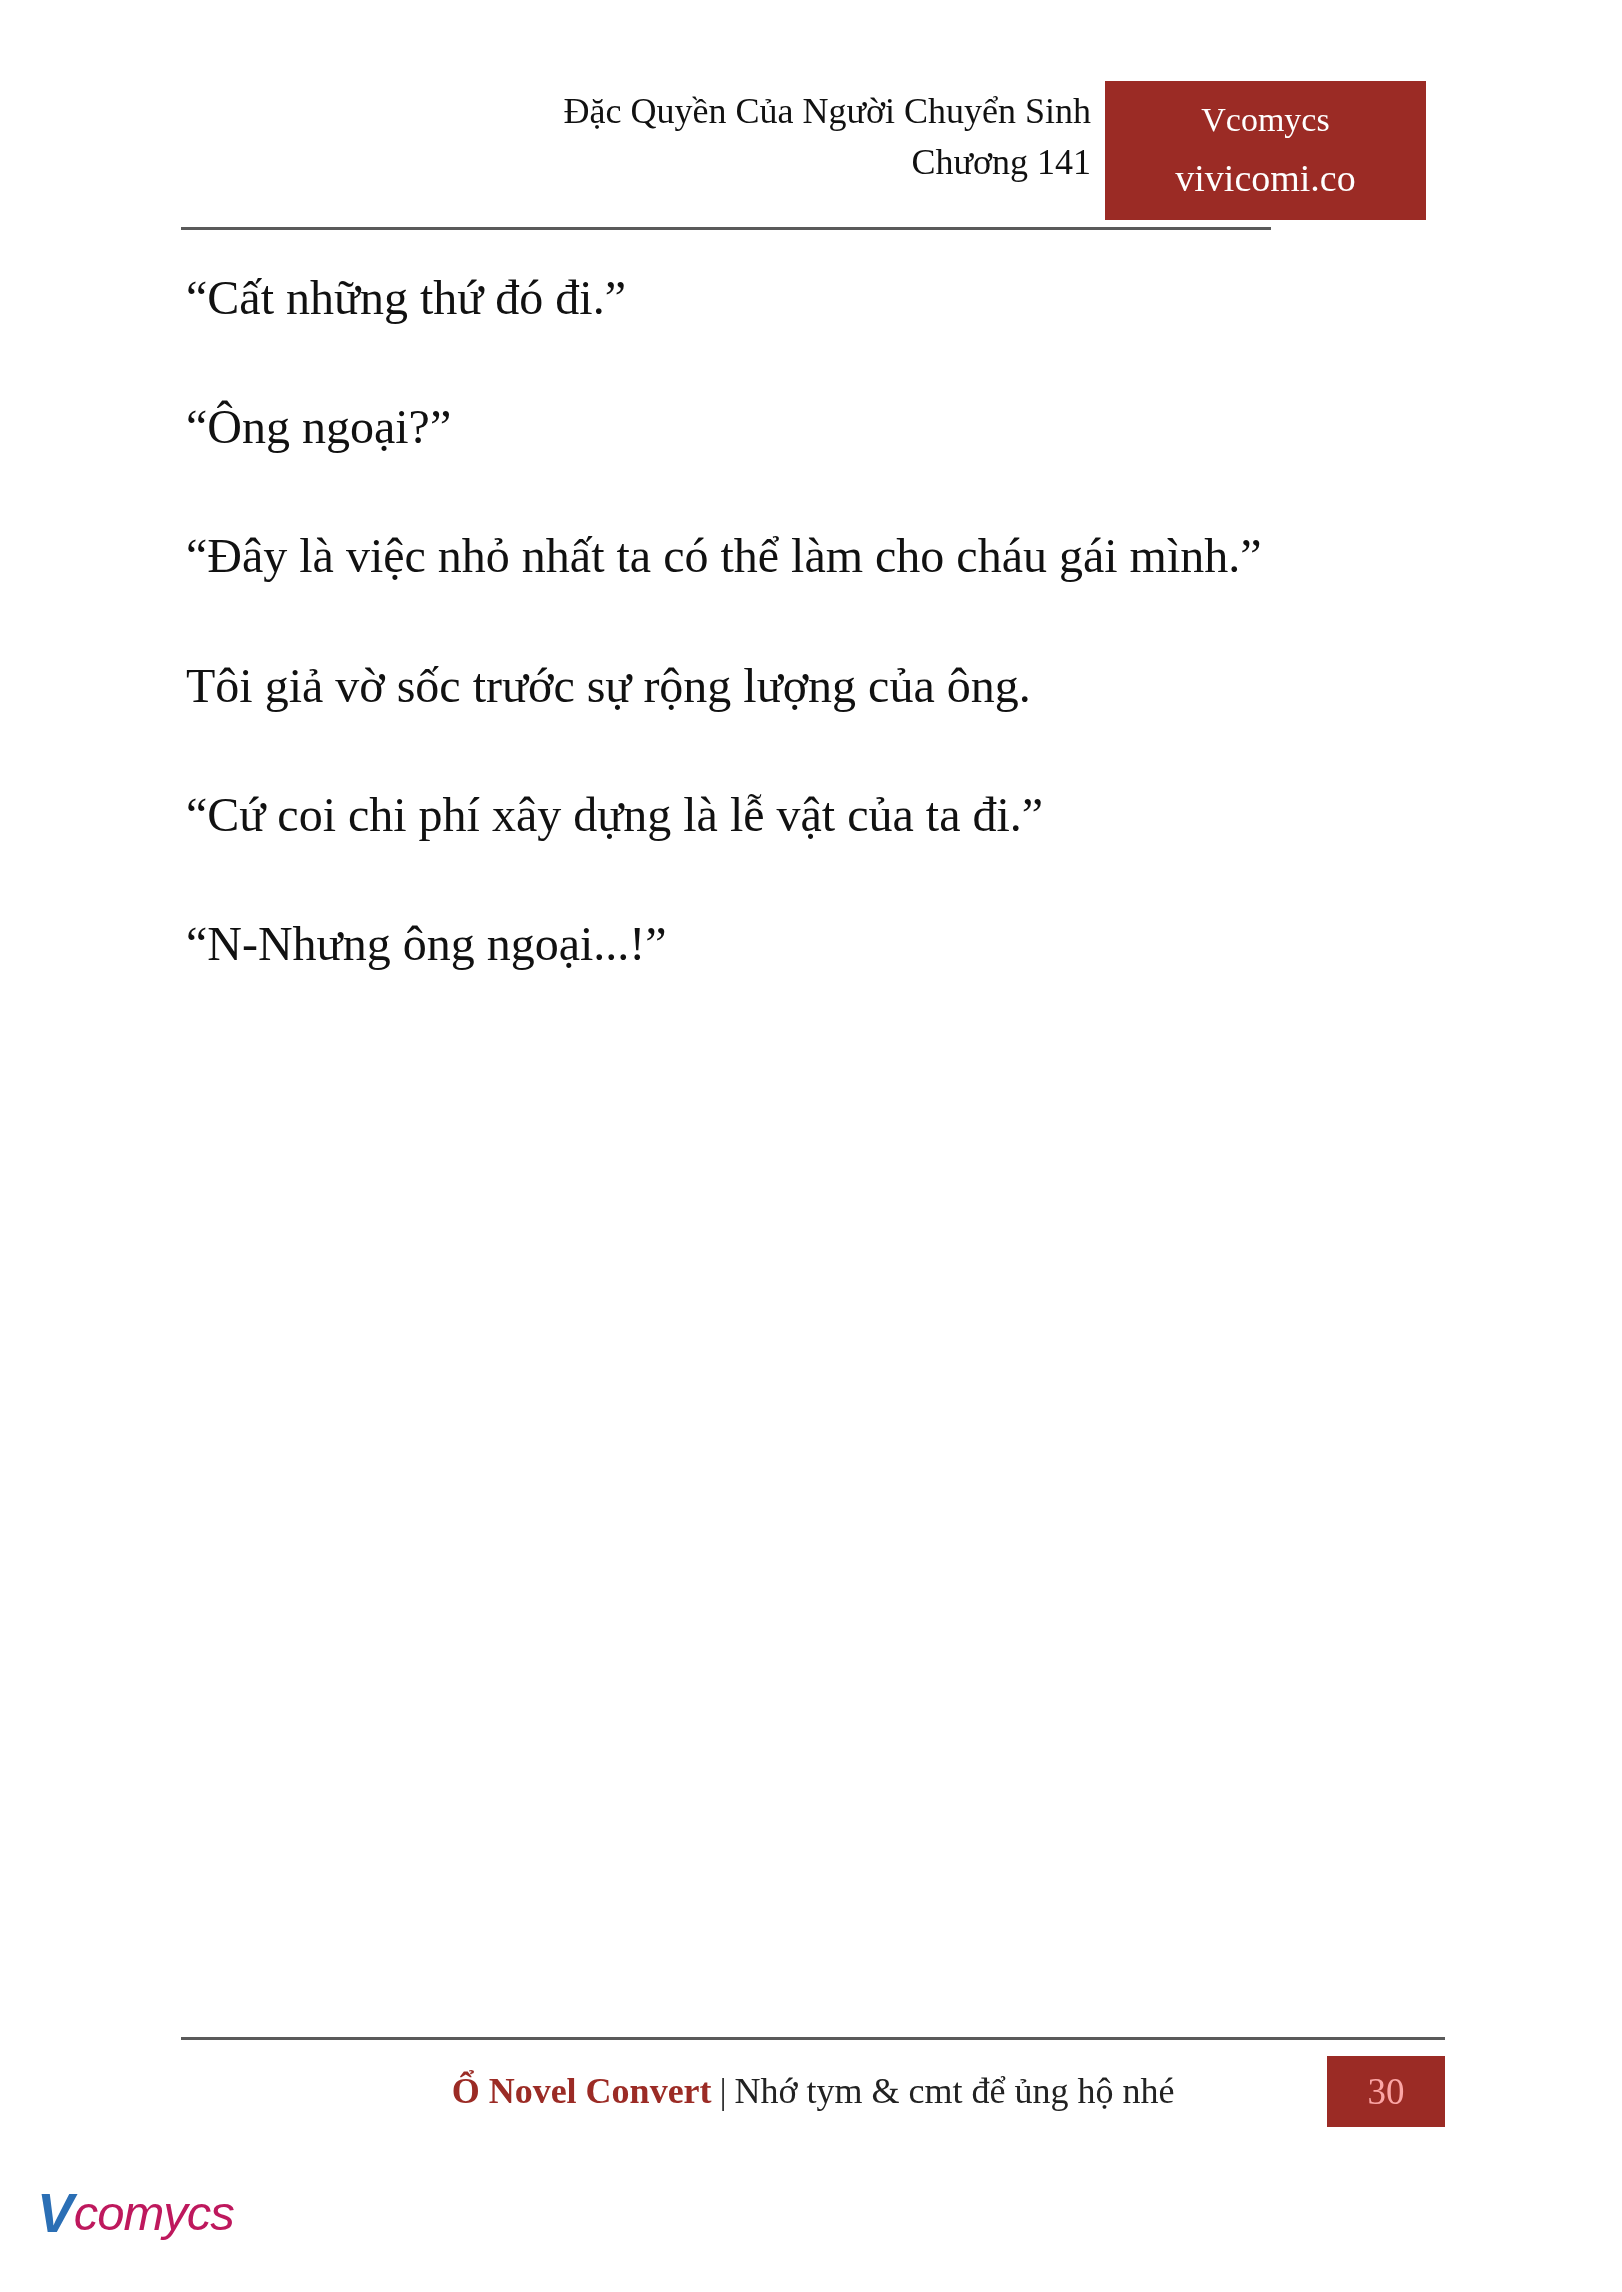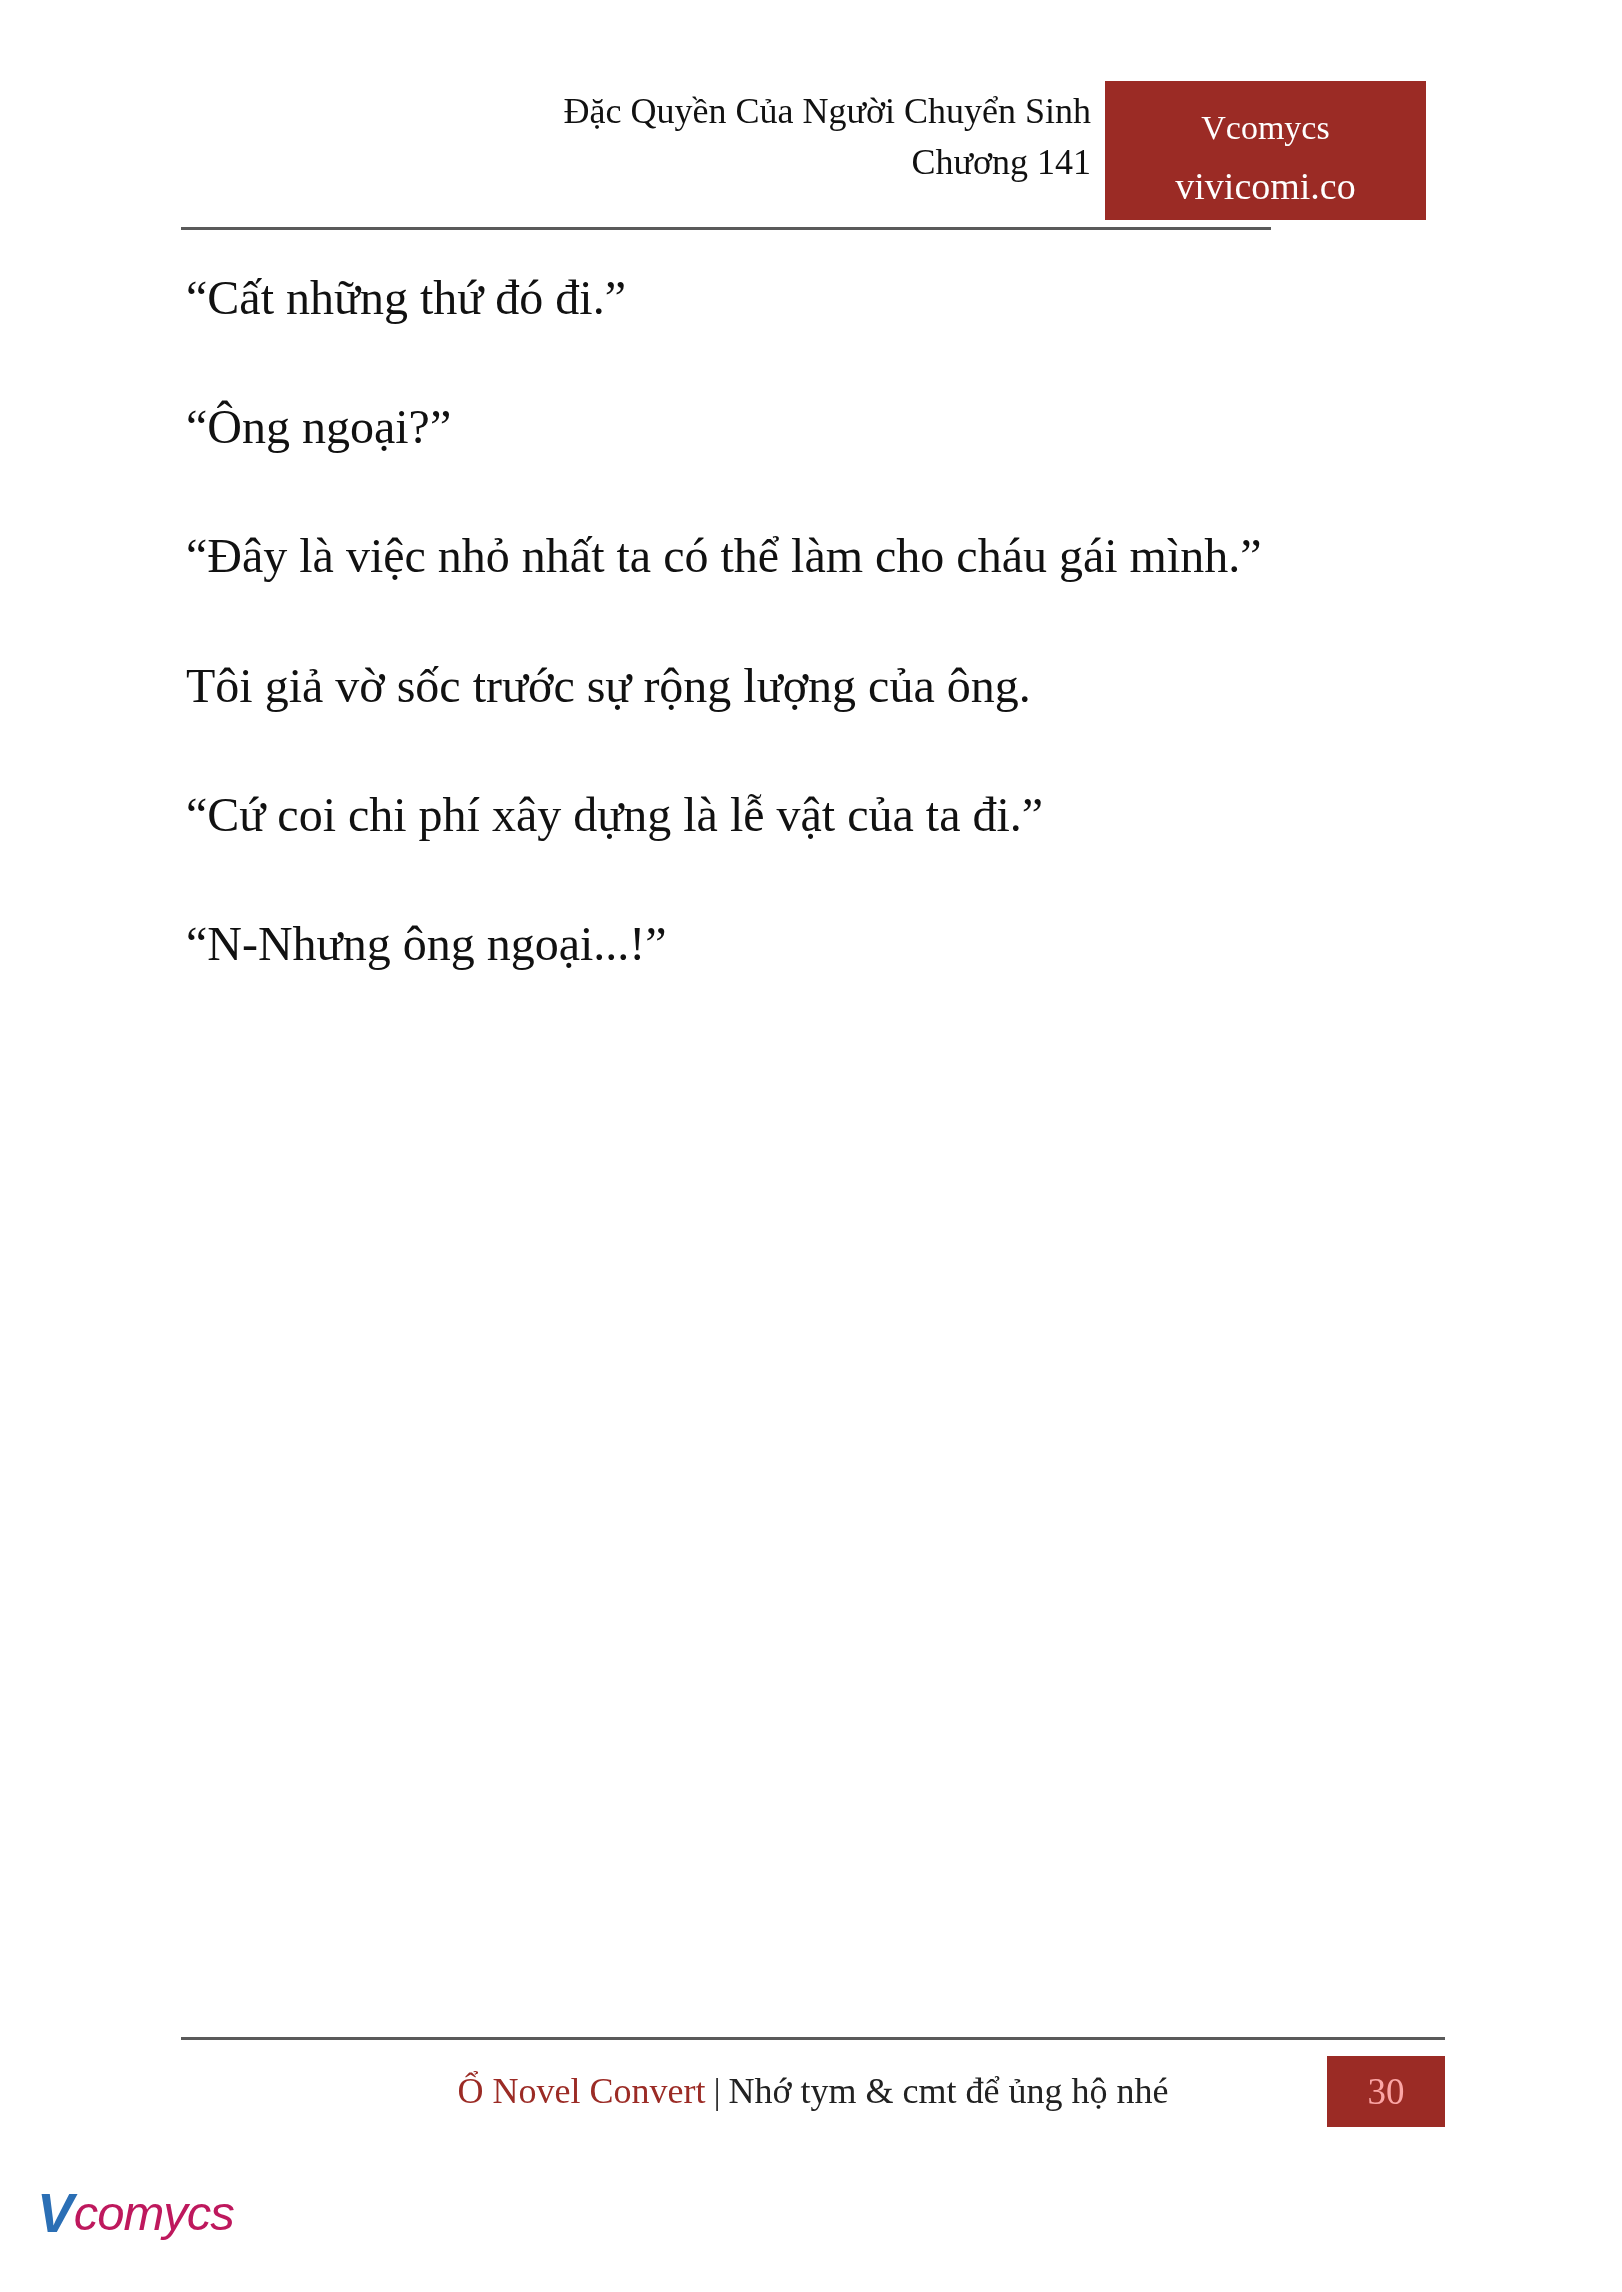--- a/index.html
+++ b/index.html
@@ -54,21 +54,21 @@
     height: 139px;
     background: #9b2b25;
     color: #ffffff;
     text-align: center;
     font-family: "Liberation Serif", serif;
   }
   .header-badge .brand {
     display: block;
     font-size: 34px;
     line-height: 1.0;
-    padding-top: 30px;
+    padding-top: 22px;
   }
   .header-badge .site {
     display: block;
     font-size: 38px;
     line-height: 1.0;
     padding-top: 21.6px;
   }
 
   .header-rule {
     position: absolute;
@@ -118,21 +118,21 @@
     top: 0;
     width: 1264px;
     text-align: center;
     font-size: 36px;
     line-height: 71px;
     font-family: "Liberation Serif", serif;
     white-space: nowrap;
   }
   .footer-brand {
     color: #9b2b25;
-    font-weight: normal;
+    font-weight: bold;
   }
   .footer-sep {
     color: #333333;
     padding: 0 7.8px;
   }
   .footer-note {
     color: #222222;
   }
   .page-number-box {
     position: absolute;

